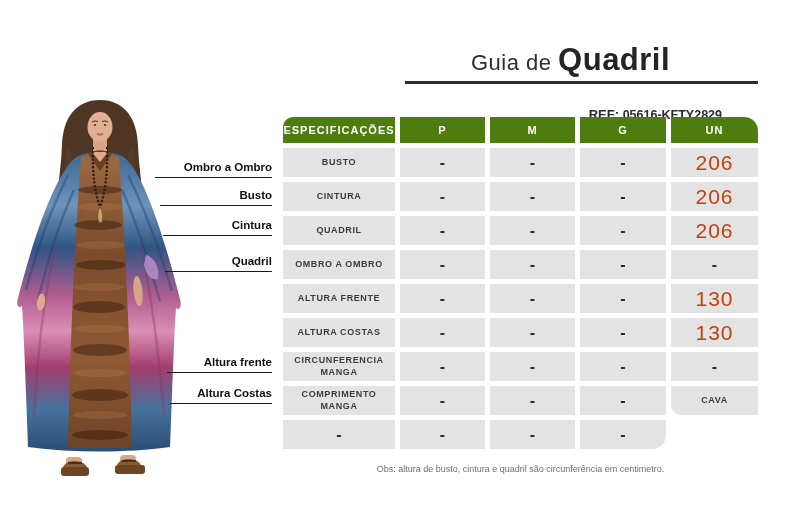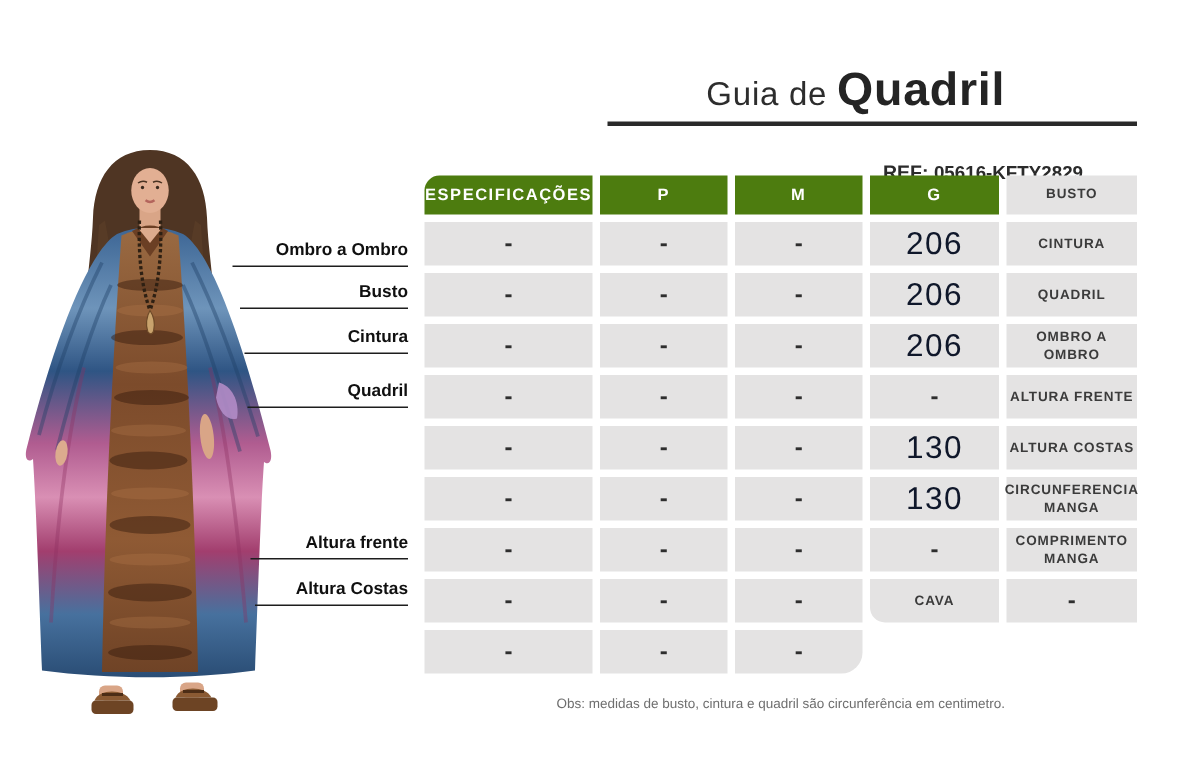--- a/index.html
+++ b/index.html
@@ -31,21 +31,21 @@
              grid-template-columns:112px 85px 85px 86px 87px;
              grid-template-rows:26px;grid-auto-rows:29px;gap:5px;}
   .th{background:#4d7c0f;color:#ffffff;display:flex;align-items:center;justify-content:center;
       font-size:11px;font-weight:700;letter-spacing:1px;}
   .th-first{border-top-left-radius:10px;}
   .th-last{border-top-right-radius:14px;}
   .cell{background:#e4e3e3;display:flex;align-items:center;justify-content:center;}
   .spec{font-size:9px;font-weight:700;letter-spacing:.6px;color:#3b3b3b;text-align:center;
         white-space:pre-line;line-height:1.3;}
   .dash{font-size:16px;font-weight:700;color:#2e2e2e;}
-  .num{font-size:21px;font-weight:400;color:#0f172a;letter-spacing:1px;}
+  .num{font-size:21px;font-weight:400;color:#c2410c;letter-spacing:1px;}
   .bl{border-bottom-left-radius:10px;}
   .br{border-bottom-right-radius:14px;}
 
   
   .notes{position:absolute;left:283px;top:463px;width:475px;text-align:center;
          font-size:9px;color:#6e6e6e;line-height:1.5;}
 
   
   .model{position:absolute;left:8px;top:95px;width:180px;height:390px;}
 </style>
@@ -161,20 +161,21 @@
   <div class="m-label lbl-cintura">Cintura</div>
   <div class="m-label lbl-quadril">Quadril</div>
   <div class="m-label lbl-afrente">Altura frente</div>
   <div class="m-label lbl-acostas">Altura Costas</div>
 
   <div class="size-grid">
     <div class="th th-first">ESPECIFICAÇÕES</div>
     <div class="th">P</div>
     <div class="th">M</div>
     <div class="th">G</div>
+    <div class="th th-last">UN</div>
 
     <div class="cell spec">BUSTO</div>
     <div class="cell dash">-</div>
     <div class="cell dash">-</div>
     <div class="cell dash">-</div>
     <div class="cell num">206</div>
 
     <div class="cell spec">CINTURA</div>
     <div class="cell dash">-</div>
     <div class="cell dash">-</div>
@@ -219,16 +220,16 @@
     <div class="cell dash">-</div>
 
     <div class="cell spec bl">CAVA</div>
     <div class="cell dash">-</div>
     <div class="cell dash">-</div>
     <div class="cell dash">-</div>
     <div class="cell dash br">-</div>
   </div>
 
   <div class="notes">
-    <div>Obs: medidas de busto, cintura e quadril são circunferência em centimetro.</div>
+    <div>Obs: altura de busto, cintura e quadril são circunferência em centimetro.</div>
   </div>
 
 </div>
 
 </body></html>

